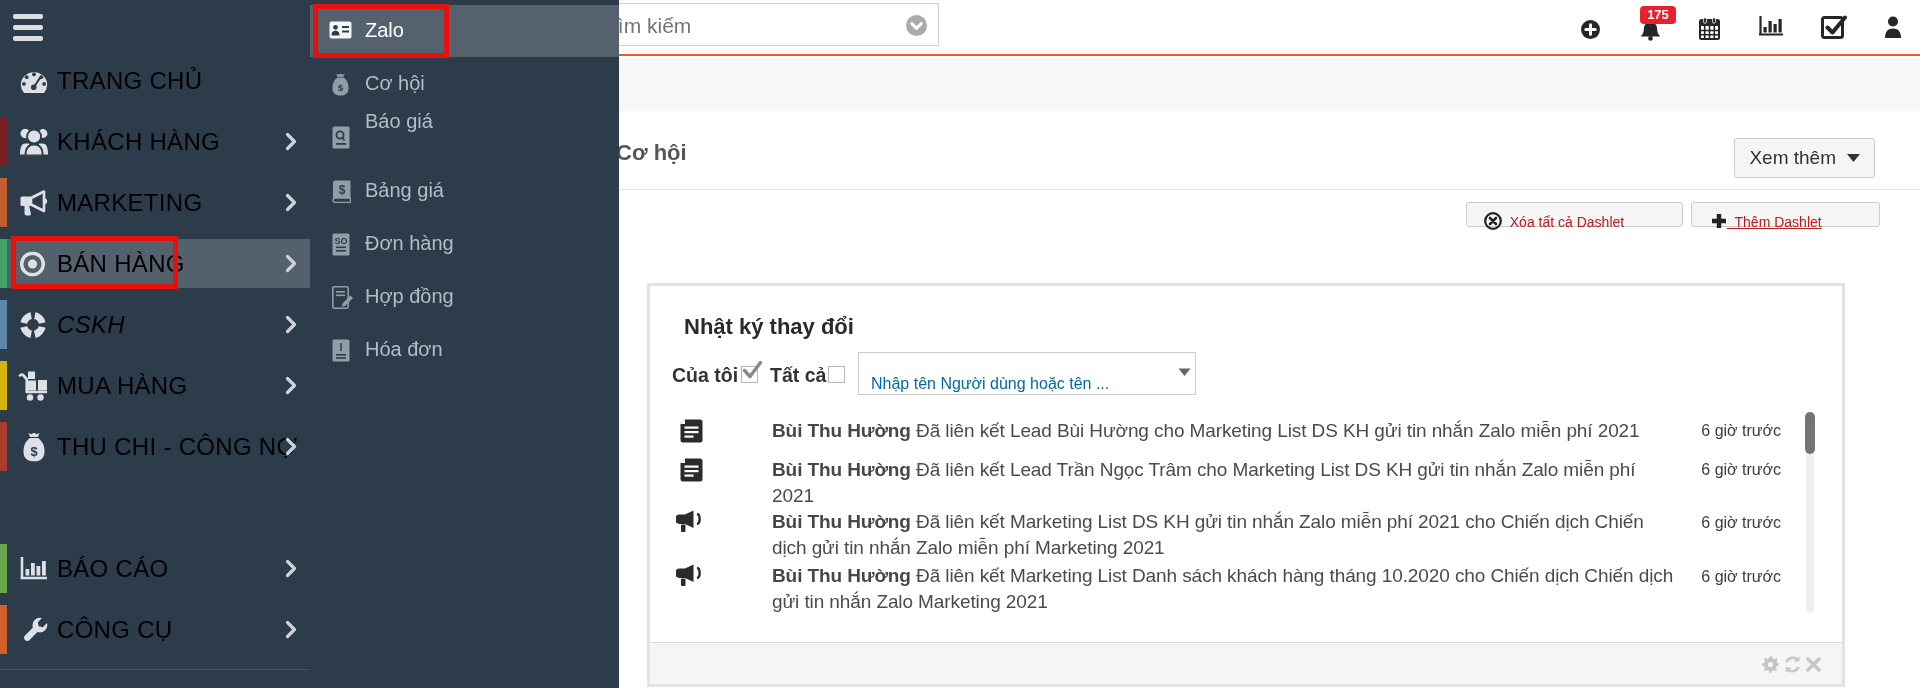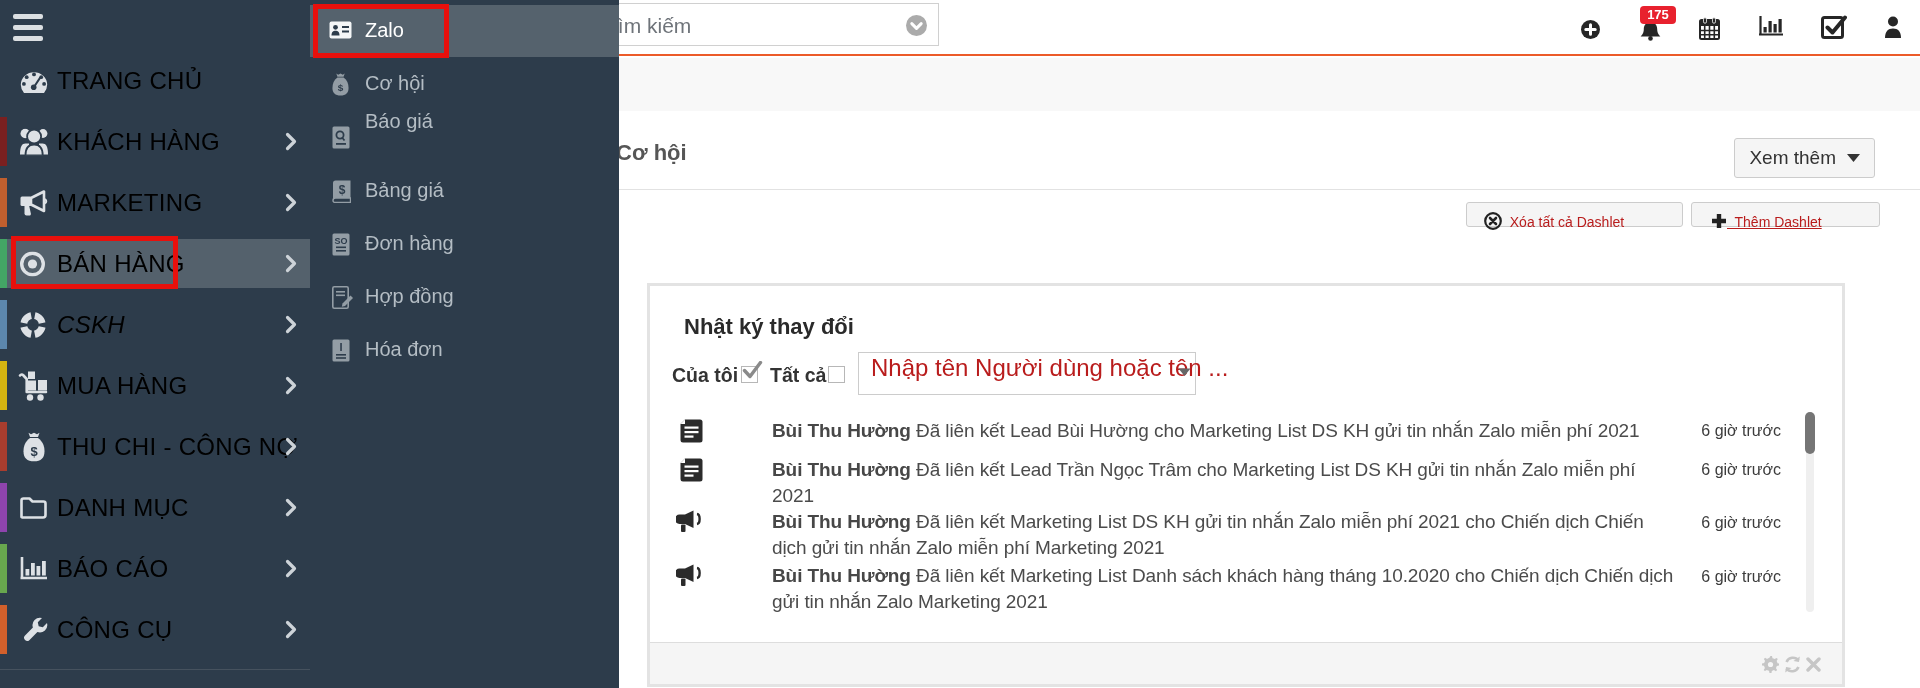--- a/index.html
+++ b/index.html
@@ -26,21 +26,21 @@
   border-radius:3px; color:#b91c1c; font-size:14px; line-height:39px; z-index:1; }
 #btn-xoa { left:1466px; width:217px; }
 #btn-them { left:1691px; width:189px; }
 #dashlet { left:647px; top:283px; width:1198px; height:404px; background:#fff;
   border:3px solid #e3e3e3; z-index:1; }
 #dash-title { left:684px; top:314px; font-size:22px; font-weight:bold; color:#2a2a2a; z-index:2; }
 .blk { font-weight:bold; color:#333; font-size:19.5px; z-index:2; }
 .cbx { width:17px; height:17px; background:#fff; border:1px solid #b7b7b7; z-index:2; }
 #inpbox { left:858px; top:352px; width:338px; height:43px; border:1px solid #ccc;
   background:#fff; z-index:2; }
-#inptext { left:871px; top:354px; font-size:24px; color:#b91c1c; z-index:3; }
+#inptext { left:871px; top:375px; font-size:16px; color:#0369a1; z-index:3; }
 .rowline { font-size:19px; letter-spacing:-0.1px; color:#4b4b4b; white-space:nowrap; z-index:2; }
 .rowline b { font-weight:bold; color:#474747; }
 .ts { font-size:16px; color:#3c3c3c; width:120px; text-align:right; z-index:2; }
 #sb-track { left:1806px; top:412px; width:8px; height:200px; background:#efefef;
   border-radius:4px; z-index:2; }
 #sb-thumb { left:1805px; top:412px; width:10px; height:42px; background:#757575;
   border-radius:5px; z-index:3; }
 #dash-foot { left:650px; top:642px; width:1192px; height:42px; background:#f5f5f5;
   border-top:1px solid #ddd; z-index:2; }
 #sidebar { left:0; top:0; width:310px; height:688px; background:#2d3c4b; z-index:10; }
@@ -280,30 +280,20 @@
       <svg class="micon" style="left:23px;" width="22" height="30" viewBox="0 0 22 30">
         <path d="M5.5 0.8 L8 2.2 L11 0.8 L14 2.2 L16.5 0.8 L15 5 L7 5 Z" fill="#dde1e5"></path>
         <path d="M7 6 H15 C19.5 9.5 21.5 13.5 21.5 19.5 C21.5 26 18 29.3 11 29.3 C4 29.3 0.5 26 0.5 19.5 C0.5 13.5 2.5 9.5 7 6 Z" fill="#dde1e5"></path>
         <text x="11" y="23.5" font-size="13" font-weight="bold" text-anchor="middle" fill="#2d3c4b" font-family="Liberation Sans">$</text>
       </svg>
       <div class="mtext">THU CHI - CÔNG NỢ</div>
       <svg class="marrow" width="12" height="19" viewBox="0 0 12 19">
         <path d="M2.5 2.5 L9.5 9.5 L2.5 16.5" stroke="#cdd3d8" stroke-width="3.2" fill="none" stroke-linecap="round" stroke-linejoin="round"></path>
       </svg>
     </div>
-<div class="abs mrow" style="top:483px;">
-      <div class="strip" style="background:#8e44ad;"></div>
-      <svg class="micon" style="left:19px;" width="29" height="24" viewBox="0 0 29 24">
-        <path d="M2.5 21 V4.5 Q2.5 2.5 4.5 2.5 H10.5 L13.5 5.5 H24.5 Q26.5 5.5 26.5 7.5 V19 Q26.5 21.5 24 21.5 H4.5 Q2.5 21.5 2.5 21 Z" fill="none" stroke="#dde1e5" stroke-width="2.6" stroke-linejoin="round"></path>
-      </svg>
-      <div class="mtext">DANH MỤC</div>
-      <svg class="marrow" width="12" height="19" viewBox="0 0 12 19">
-        <path d="M2.5 2.5 L9.5 9.5 L2.5 16.5" stroke="#cdd3d8" stroke-width="3.2" fill="none" stroke-linecap="round" stroke-linejoin="round"></path>
-      </svg>
-    </div>
 <div class="abs mrow" style="top:544px;">
       <div class="strip" style="background:#68a74e;"></div>
       <svg class="micon" style="left:20px;" width="28" height="26" viewBox="0 0 28 26">
         <path d="M2 1 V22 M0.5 22 H27" stroke="#dde1e5" stroke-width="2.6" fill="none"></path>
         <rect x="5.5" y="13" width="3.8" height="6.5" fill="#dde1e5"></rect>
         <rect x="11" y="7" width="3.8" height="12.5" fill="#dde1e5"></rect>
         <rect x="16.5" y="10" width="3.8" height="9.5" fill="#dde1e5"></rect>
         <rect x="22" y="5" width="3.8" height="14.5" fill="#dde1e5"></rect>
       </svg>
       <div class="mtext">BÁO CÁO</div>

